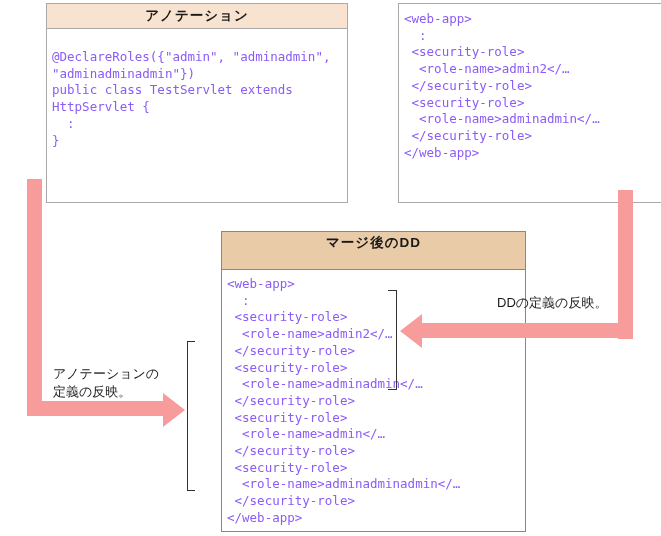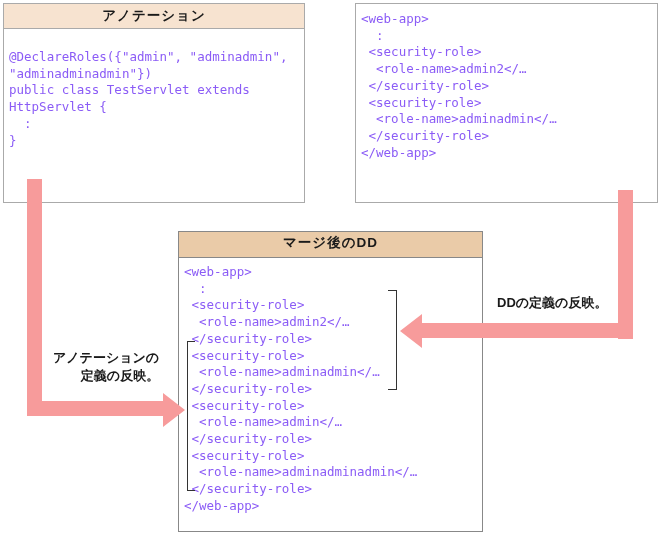--- a/index.html
+++ b/index.html
@@ -9,40 +9,41 @@
     height: 536px;
     background: #ffffff;
     font-family: "Liberation Sans", "DejaVu Sans", sans-serif;
     overflow: hidden;
   }
   .box {
     position: absolute;
     box-sizing: border-box;
     background: #ffffff;
     z-index: 1;
+    margin-left: 43px;
   }
   .box.top-style { border: 1px solid #aaaaaa; }
   .box.merged-style { border: 1px solid #888888; }
   .box-header {
     box-sizing: border-box;
     width: 100%;
     text-align: center;
     font-weight: bold;
     font-size: 13.5px;
     color: #1a1a1a;
     letter-spacing: 1px;
   }
   .top-style .box-header {
     height: 25px;
     line-height: 24px;
     background: #f7e3d0;
     border-bottom: 1px solid #aaaaaa;
   }
   .merged-style .box-header {
-    height: 26px;
+    height: 38px;
     line-height: 21px;
     background: #eacba8;
     border-bottom: 1px solid #888888;
   }
   .box-code {
     margin: 0;
     padding: 6px 5px 0 5px;
     font-family: "DejaVu Sans Mono", "Liberation Mono", monospace;
     font-size: 12.5px;
     line-height: 16.7px;
@@ -85,21 +86,20 @@
     border-left: 1px solid #333333;
     border-bottom: 1px solid #333333;
   }
   .flow-label {
     position: absolute;
     font-size: 13px;
     color: #1a1a1a;
     white-space: pre-line;
     line-height: 18px;
     z-index: 4;
-    font-weight: bold;
   }
 </style>
 </head>
 <body>
 
 <div class="canvas">
 
   <div class="box top-style" style="left:3px; top:3px; width:302px; height:200px;">
     <div class="box-header">アノテーション</div>
     <pre class="box-code" style="padding-top:20px;">@DeclareRoles({"admin", "adminadmin",
@@ -148,16 +148,16 @@
   <div class="arrow-seg" style="left:27px; top:179px; width:15px; height:237px;"></div>
   <div class="arrow-seg" style="left:27px; top:401px; width:136px; height:15px;"></div>
   <div class="arrow-head point-right" style="left:163px; top:393px;"></div>
 
   <div class="arrow-seg" style="left:618px; top:190px; width:15px; height:149px;"></div>
   <div class="arrow-seg" style="left:422px; top:323px; width:211px; height:15px;"></div>
   <div class="arrow-head point-left" style="left:400px; top:314px;"></div>
 
   <div class="flow-label" style="left:497px; top:294px;">DDの定義の反映。</div>
 
-  <div class="flow-label" style="left:53px; top:349px;text-align:right;">アノテーションの
+  <div class="flow-label" style="left:53px; top:365px;">アノテーションの
 定義の反映。</div>
 
 </div>
 
 </body></html>

